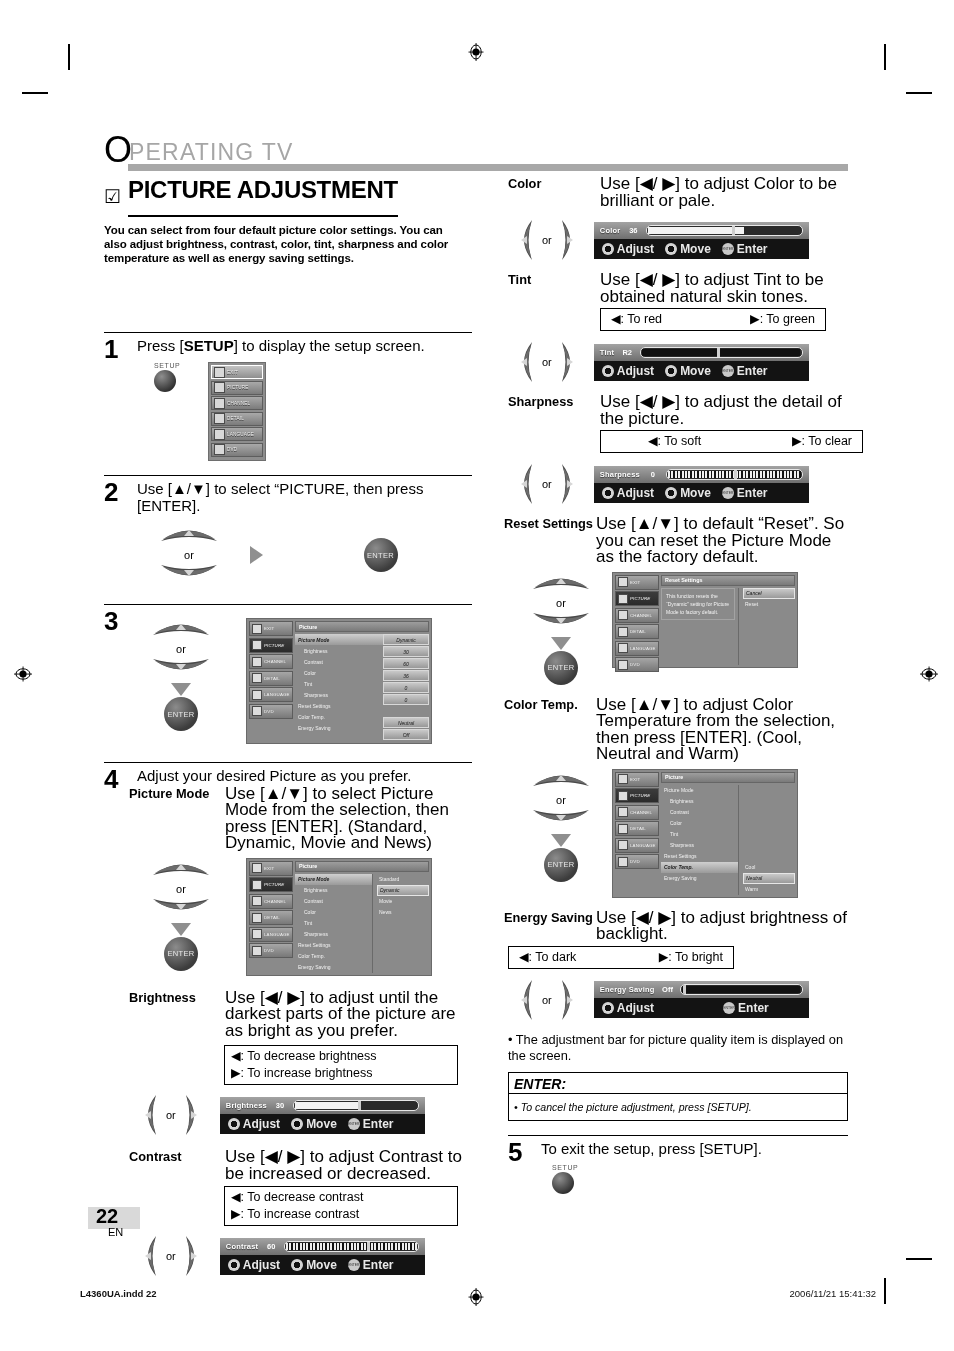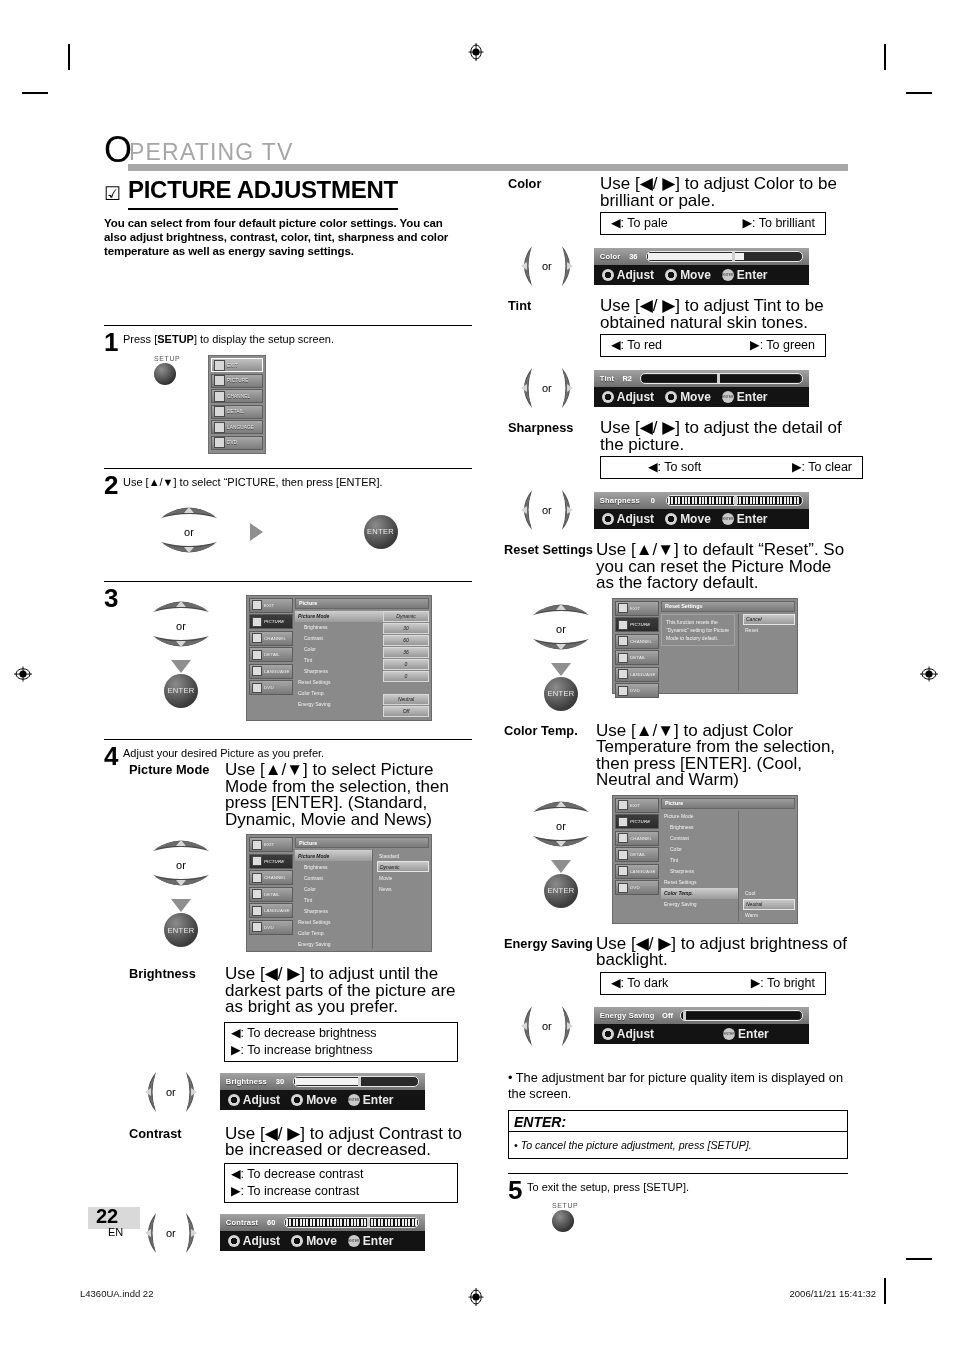--- a/index.html
+++ b/index.html
@@ -24,28 +24,28 @@
 
   
   .col{position:absolute;top:176px;}
   #col-left{left:104px;width:368px;}
   #col-right{left:508px;width:340px;}
 
   
   .sect-title{display:flex;align-items:center;gap:7px;margin:0 0 2px 0;}
   .chk{font-size:19px;line-height:19px;}
   .sect-h1{font-size:24px;font-weight:bold;letter-spacing:-0.3px;
-           border-bottom:2px solid #000;padding-bottom:4px;}
+           border-bottom:2px solid #000;padding-bottom:11px;}
   .intro{font-size:11.5px;line-height:14.2px;font-weight:bold;margin-top:6px;
          letter-spacing:-0.1px;width:360px;}
 
   
   .step{position:relative;border-top:1.5px solid #000;padding-top:5px;margin-top:10px;}
   .step-no{position:absolute;left:0;top:3px;font-size:26px;font-weight:bold;line-height:26px;}
-  .step-body{margin-left:19px;font-size:11px;line-height:16.5px;}
+  .step-body{margin-left:33px;font-size:15px;line-height:16.5px;}
   .step-body b{font-weight:bold;}
   .key-updown{width:70px;text-align:center;}
   .updown-or{font-size:11px;margin:1px 0;}
   .tri-down{width:0;height:0;border-left:10px solid transparent;border-right:10px solid transparent;
             border-top:13px solid #8f8f8f;margin:3px auto 1px auto;}
   .enter-circle{width:34px;height:34px;border-radius:50%;
       background:radial-gradient(circle at 35% 30%, #8c8c8c, #3c3c3c 70%);
       color:#e8e8e8;font-size:7.5px;display:flex;align-items:center;justify-content:center;
       letter-spacing:0.3px;margin:0 auto;}
   .setup-dot{width:22px;height:22px;border-radius:50%;
@@ -120,33 +120,33 @@
       display:flex;align-items:center;justify-content:center;font-size:3.4px;color:#2b2b2b;}
 
   
   .item{display:flex;margin-top:7px;}
   .item .ilbl{width:96px;flex:0 0 auto;font-size:12.8px;font-weight:bold;line-height:16px;}
   .item .idesc{flex:1;font-size:17px;line-height:16.5px;}
 
   .itemR .ilbl{width:92px;}
 
   
-  .bullet{font-size:12.8px;line-height:16.4px;margin-top:22px;}
+  .bullet{font-size:12.8px;line-height:16.4px;margin-top:10px;}
   .notebox{border:1.3px solid #000;padding:3px 5px 5px 5px;margin-top:8px;}
   .notebox .nt{font-size:14px;font-weight:bold;font-style:italic;border-bottom:1.3px solid #000;
       display:block;margin:0 -5px 3px -5px;padding:0 5px 1px 5px;}
   .notebox .nb{font-size:10.6px;font-style:italic;line-height:13px;}
 
   
   #pageno{position:absolute;left:88px;top:1207px;width:52px;height:22px;background:#d9d9d9;}
   #pageno .num{position:absolute;left:8px;top:-2px;font-size:20px;font-weight:bold;}
   #pageno .en{position:absolute;left:20px;top:19px;font-size:11px;}
 
   
-  #footer-left{position:absolute;left:80px;top:1288px;font-size:9.5px;color:#111;}
+  #footer-left{position:absolute;left:80px;top:1288px;font-size:9.5px;color:#111;font-weight:bold;}
   #footer-right{position:absolute;right:78px;top:1288px;font-size:9.5px;color:#111;}
 
   .row-flex{display:flex;align-items:flex-start;}
 </style>
 </head>
 <body>
 
 <div class="page">
 
   <div class="crop" style="left:68px;top:44px;width:1.5px;height:26px;"></div>
@@ -516,24 +516,20 @@
 
     </div>
   </div>
 
   <div class="col" id="col-right">
 
     <div class="item itemR" style="margin-top:0;">
       <div class="ilbl">Color</div>
       <div class="idesc">Use [◀/ ▶] to adjust Color to be brilliant or pale.</div>
     </div>
-    <div class="legend two" style="margin-left:92px;margin-top:3px;width:204px;">
-      <span>◀: To pale</span>
-      <span>▶: To brilliant</span>
-    </div>
     <div class="row-flex" style="margin-left:6px;margin-top:9px;gap:14px;align-items:center;">
       <div class="lr-or">
         <svg width="23" height="44" viewBox="0 0 23 44">
           <path d="M18 2 Q2 22 18 42 Q11 22 18 2 Z" fill="#4a4a4a"></path>
           <path d="M17 5 Q4 22 17 39 Q11 22 17 5 Z" fill="#6b6b6b"></path>
           <path d="M13 18 L13 26 L7 22 Z" fill="#d6d6d6"></path>
         </svg>
         <span class="orlbl">or</span>
         <svg width="23" height="44" viewBox="0 0 23 44">
           <path d="M5 2 Q21 22 5 42 Q12 22 5 2 Z" fill="#4a4a4a"></path>
@@ -794,21 +790,21 @@
               </div>
             </div>
           </div>
         </div>
     </div>
 
     <div class="item itemR" style="margin-top:12px;">
       <div class="ilbl" style="width:92px;margin-left:-4px;">Energy Saving</div>
       <div class="idesc">Use [◀/ ▶] to adjust brightness of backlight.</div>
     </div>
-    <div class="legend two" style="margin-left:92px;margin-top:3px;width:204px;">
+    <div class="legend two" style="margin-top:3px;width:204px;">
       <span>◀: To dark</span>
       <span>▶: To bright</span>
     </div>
     <div class="row-flex" style="margin-left:6px;margin-top:9px;gap:14px;align-items:center;">
       <div class="lr-or">
         <svg width="23" height="44" viewBox="0 0 23 44">
           <path d="M18 2 Q2 22 18 42 Q11 22 18 2 Z" fill="#4a4a4a"></path>
           <path d="M17 5 Q4 22 17 39 Q11 22 17 5 Z" fill="#6b6b6b"></path>
           <path d="M13 18 L13 26 L7 22 Z" fill="#d6d6d6"></path>
         </svg>

